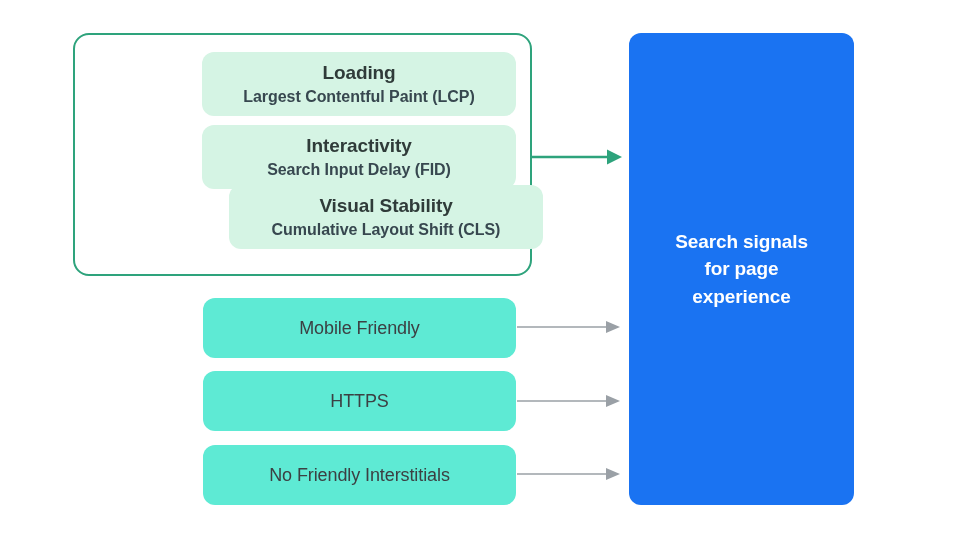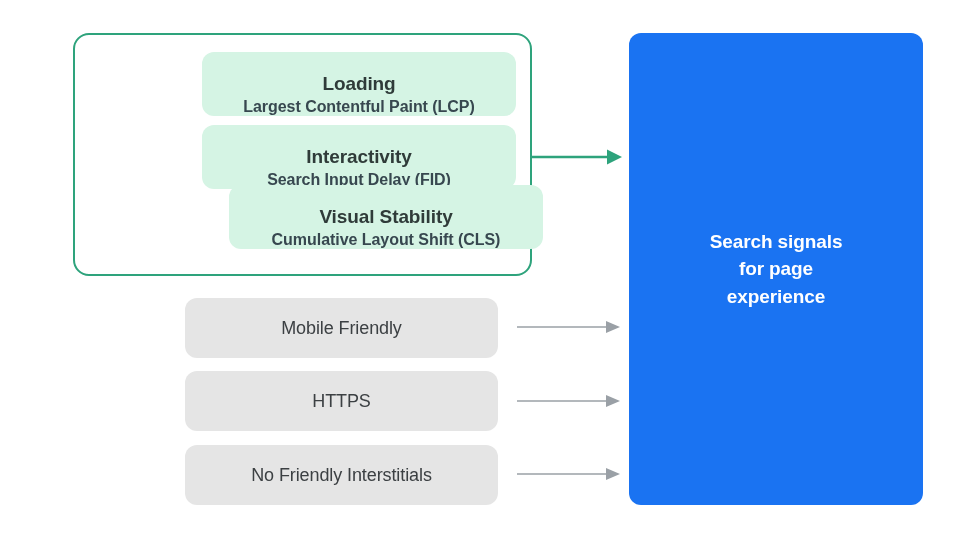--- a/index.html
+++ b/index.html
@@ -49,21 +49,21 @@
     position: absolute;
     left: 202px;
     width: 314px;
     height: 64px;
     box-sizing: border-box;
     background: #D5F4E4;
     border-radius: 12px;
     display: flex;
     flex-direction: column;
     align-items: center;
-    justify-content: flex-end;
+    justify-content: center;
   }
   .vital-card.v0 { top: 52px; }
   .vital-card.v1 { top: 125px; }
   .vital-card.v2 { top: 185px; margin-left: 27px; }
 
   .vital-title {
     color: #2F3B39;
     font-size: 19px;
     font-weight: bold;
     line-height: 1.1;
@@ -74,46 +74,46 @@
     font-size: 16px;
     font-weight: bold;
     line-height: 1.1;
     margin-top: 4px;
     letter-spacing: -0.05px;
   }
 
   
   .signal-box {
     position: absolute;
-    left: 185px;
+    left: 203px;
     width: 313px;
     height: 60px;
     box-sizing: border-box;
-    background: #e5e5e5;
+    background: #5eead4;
     border-radius: 12px;
     display: flex;
     align-items: center;
     justify-content: center;
   }
   .signal-box.s0 { top: 298px; }
   .signal-box.s1 { top: 371px; }
   .signal-box.s2 { top: 445px; }
   .signal-label {
     color: #3C4043;
     font-size: 18px;
     font-weight: normal;
     letter-spacing: -0.1px;
   }
 
   
   .destination-box {
     position: absolute;
     left: 629px;
     top: 33px;
-    width: 294px;
+    width: 225px;
     height: 472px;
     box-sizing: border-box;
     background: #1A73F2;
     border-radius: 12px;
     display: flex;
     align-items: center;
     justify-content: center;
   }
   .destination-text {
     color: #ffffff;

